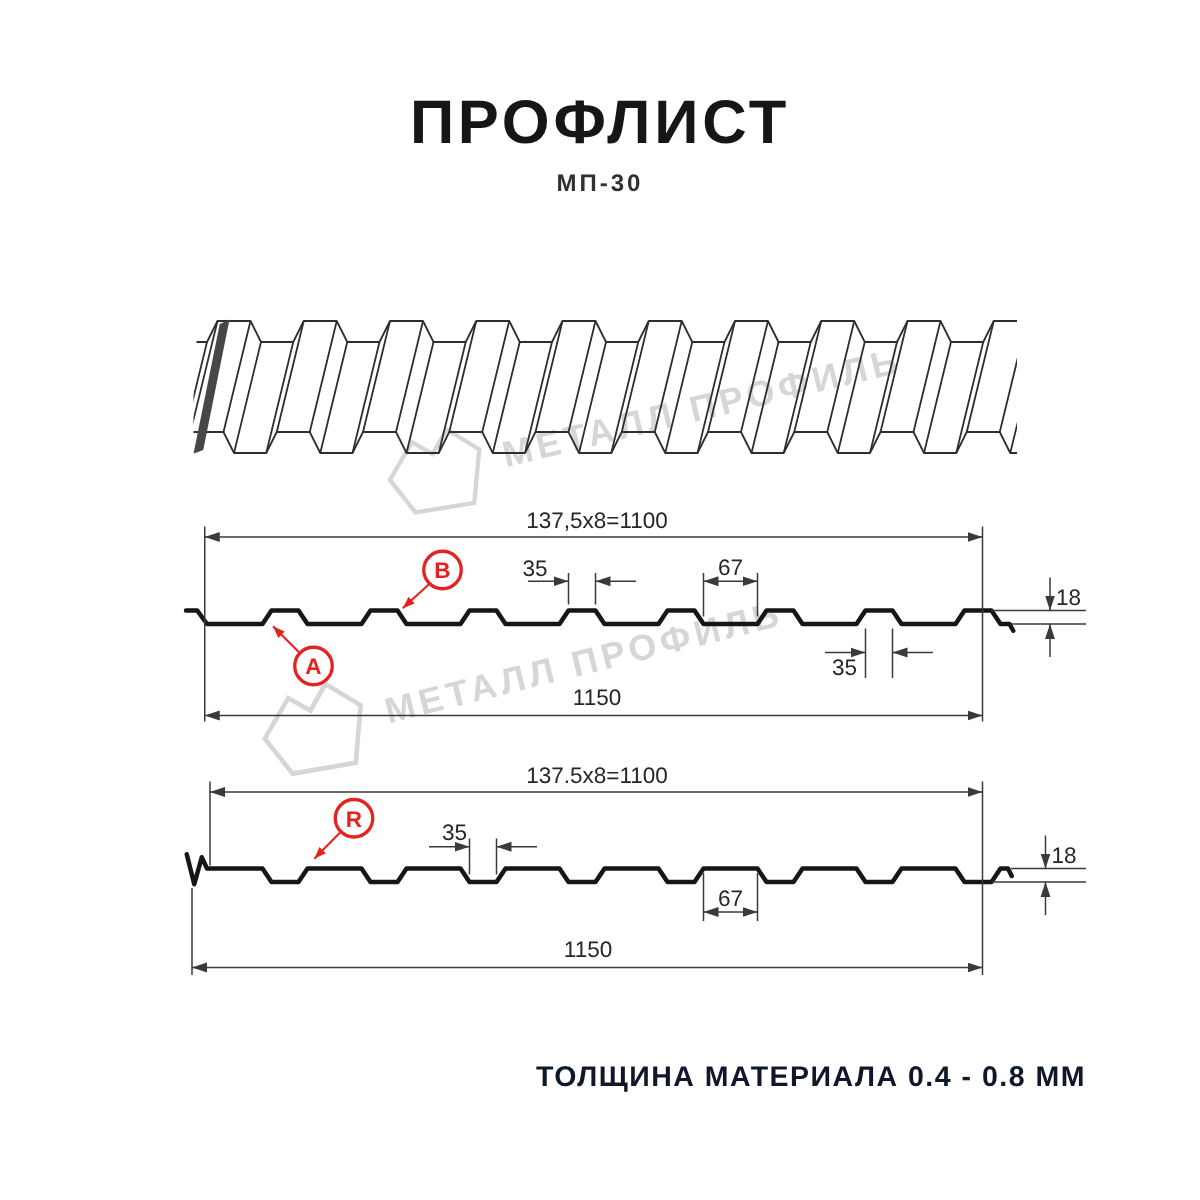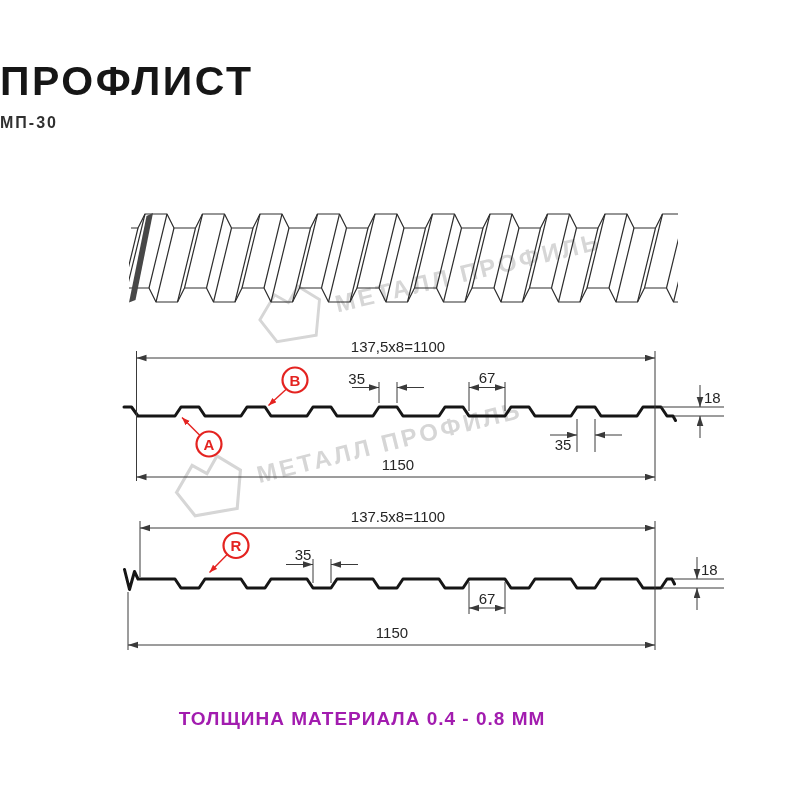--- a/index.html
+++ b/index.html
@@ -1,24 +1,24 @@
 <!DOCTYPE html>
 <html style="--red: #e42320; --dimline: #3a3a3a; --wmgray: #d6d6d6;"><head>
 <meta charset="utf-8">
 <style>
   html,body{margin:0;padding:0;background:#fff;}
   .page{position:relative;width:800px;height:800px;background:#fff;overflow:hidden;
         font-family:"Liberation Sans",sans-serif;}
   
-  .header{position:absolute;top:58px;left:0;width:800px;z-index:3;}
+  .header{position:absolute;top:58px;left:0;width:800px;text-align:center;z-index:3;}
   .title{font-size:41px;font-weight:800;letter-spacing:2.5px;color:#161616;}
   .subtitle{margin-top:9px;font-size:16px;font-weight:600;letter-spacing:2px;color:#303030;}
   
-  .footer{position:absolute;top:708px;left:0;width:724px;text-align:center;z-index:3;
-          font-size:19px;font-weight:600;letter-spacing:1px;color:#a21caf;}
+  .footer{position:absolute;top:708px;left:0;width:724px;text-align:right;z-index:3;
+          font-size:19px;font-weight:600;letter-spacing:1px;color:#0f172a;}
   
   .wm{position:absolute;display:flex;align-items:center;gap:11px;transform-origin:0 50%;
       color:var(--wmgray,#d6d6d6);font-weight:700;font-size:24px;letter-spacing:3px;
       white-space:nowrap;z-index:1;}
   .wm-logo path{fill:none;stroke:var(--wmgray,#d6d6d6);stroke-width:4;stroke-linejoin:miter;}
   
   svg.art{position:absolute;left:0;top:0;z-index:2;}
   .thick{stroke:#161616;stroke-width:3;fill:none;stroke-linejoin:round;stroke-linecap:round;}
   .thin{stroke:var(--dimline,#3a3a3a);stroke-width:1;fill:none;}
   .a3d{stroke:#2e2e2e;stroke-width:1.2;fill:none;stroke-linejoin:round;}

